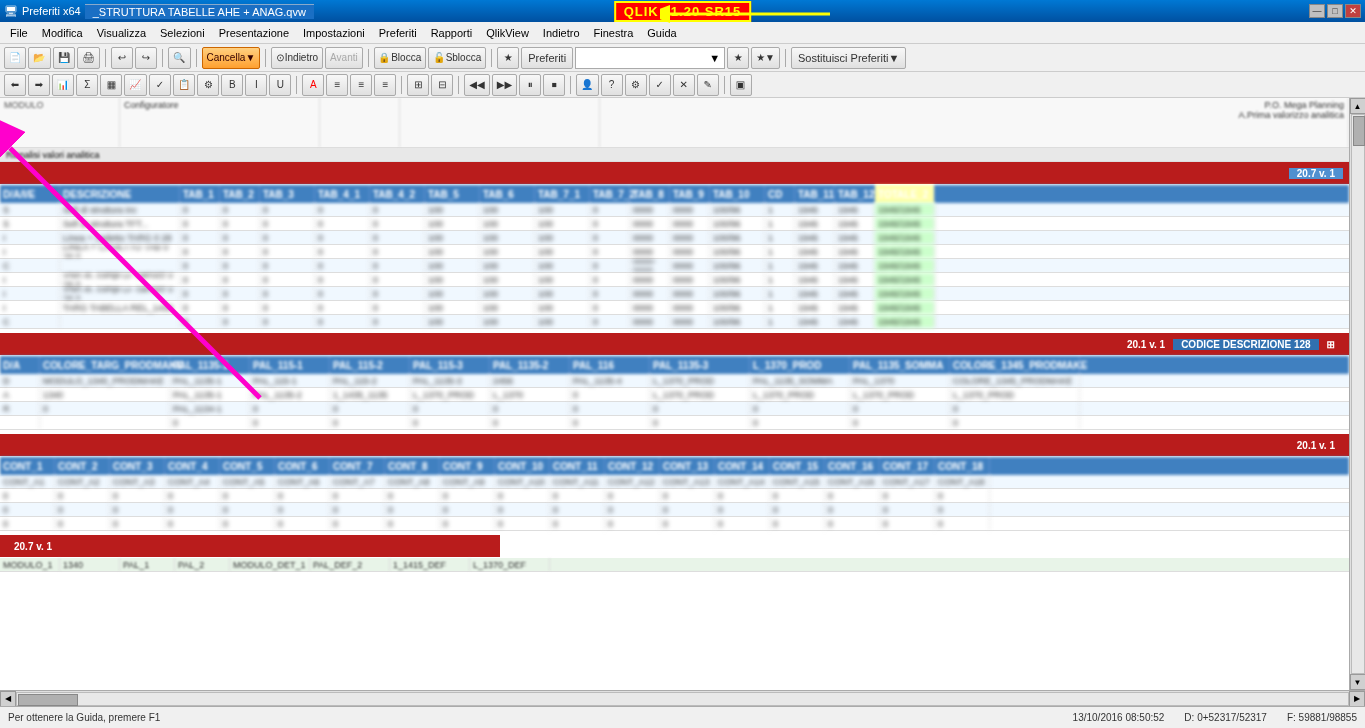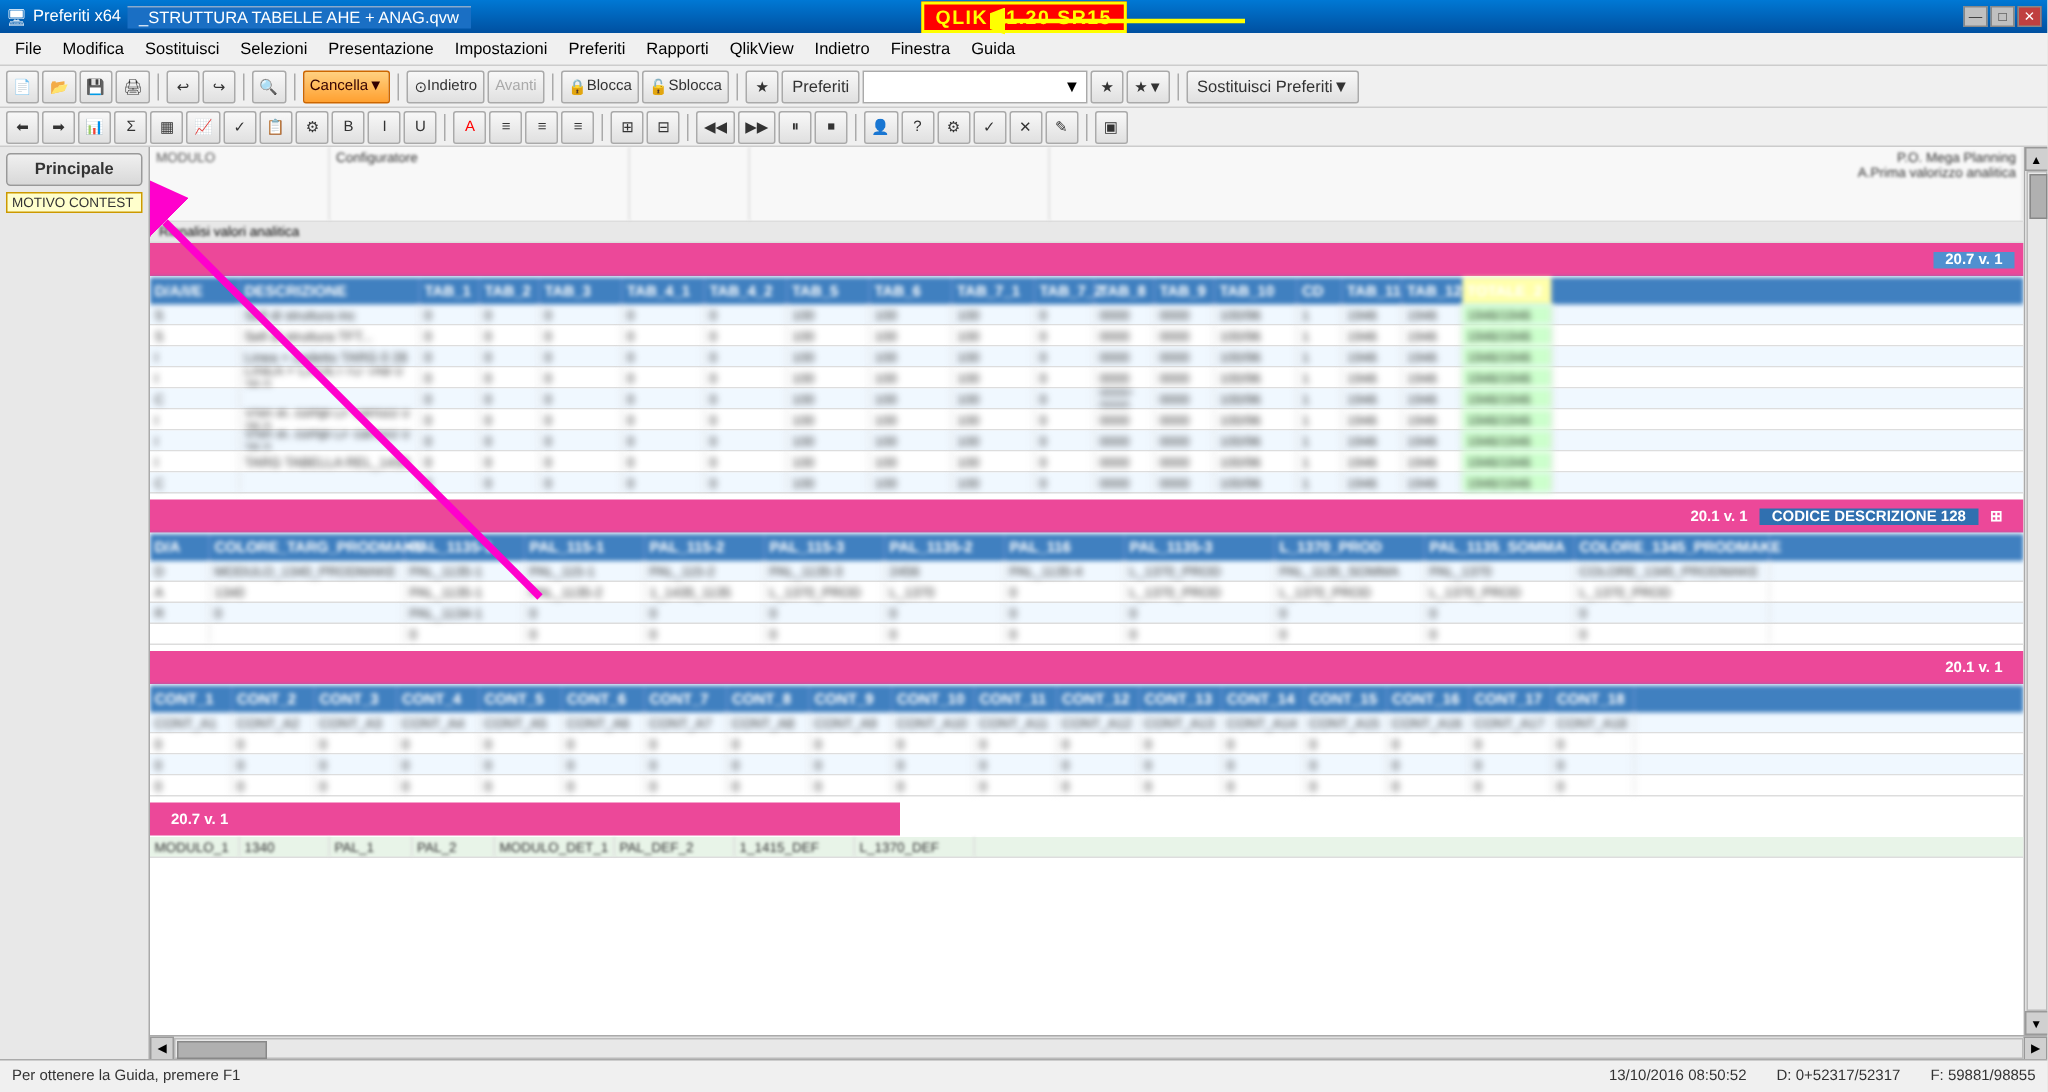--- a/index.html
+++ b/index.html
@@ -217,21 +217,21 @@
       height: 100%;
       display: flex;
       align-items: center;
       flex-shrink: 0;
       overflow: hidden;
       filter: blur(2px);
       color: #333;
     }
 
     .section-header {
-      background: #ec4899;
+      background: #b91c1c;
       height: 20px;
       color: white;
       font-size: 10px;
       font-weight: bold;
       display: flex;
       align-items: center;
       padding: 11px 6px;
       margin-bottom: 1px;
     }
 
@@ -366,21 +366,21 @@
   <div class="title-bar-right">
     <div class="title-btn">—</div>
     <div class="title-btn">□</div>
     <div class="title-btn" style="background:#c04040;color:white;">✕</div>
   </div>
 </div>
 
 <div class="menu-bar">
   <span class="menu-item">File</span>
   <span class="menu-item">Modifica</span>
-  <span class="menu-item">Sostituisci</span>
+  <span class="menu-item">Visualizza</span>
   <span class="menu-item">Selezioni</span>
   <span class="menu-item">Presentazione</span>
   <span class="menu-item">Impostazioni</span>
   <span class="menu-item">Preferiti</span>
   <span class="menu-item">Rapporti</span>
   <span class="menu-item">QlikView</span>
   <span class="menu-item">Indietro</span>
   <span class="menu-item">Finestra</span>
   <span class="menu-item">Guida</span>
 </div>
@@ -474,24 +474,20 @@
   <div class="toolbar-btn">⚙</div>
   <div class="toolbar-btn">✓</div>
   <div class="toolbar-btn">✕</div>
   <div class="toolbar-btn">✎</div>
   <div class="toolbar-separator"></div>
   <div class="toolbar-btn">▣</div>
 </div>
 
 <div class="main-area">
 
-  <div class="left-panel">
-    <div class="panel-btn">Principale</div>
-    <div class="panel-sub">MOTIVO CONTEST</div>
-  </div>
 
   <div style="display:flex;flex-direction:column;flex:1;overflow:hidden;">
 
     <div style="display:flex;flex:1;overflow:hidden;">
 
       <div class="content-area">
 
         <div style="position:absolute;top:0;left:-95px;width:380px;height:350px;z-index:30;pointer-events:none;">
           <svg width="380" height="350">
             <defs>

